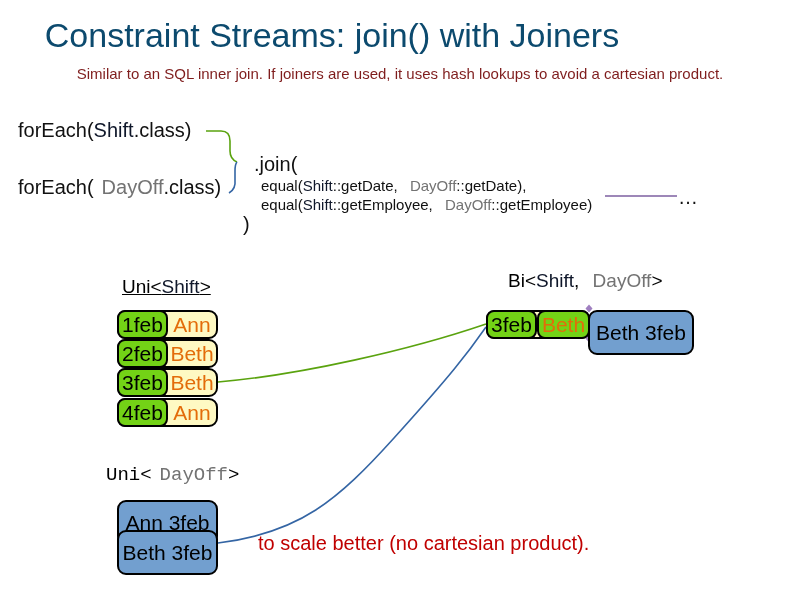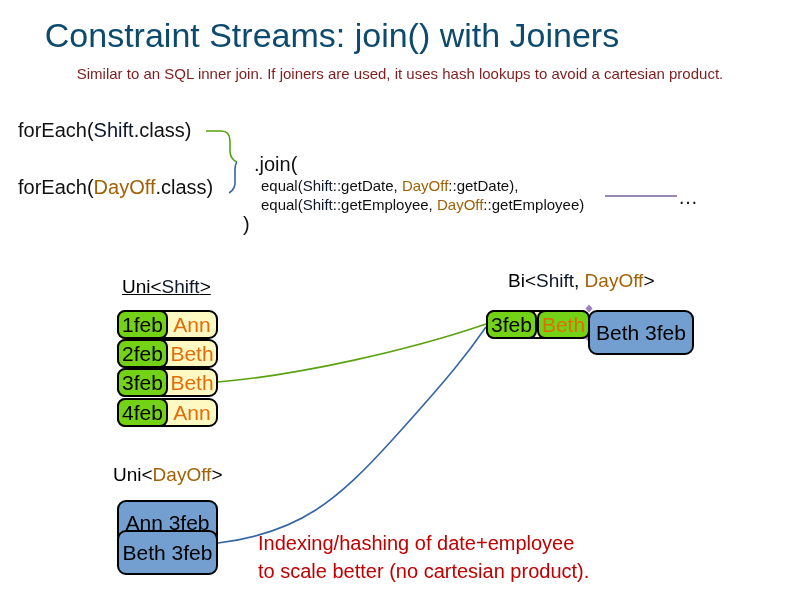--- a/index.html
+++ b/index.html
@@ -6,21 +6,21 @@
   .slide{
     position:relative;width:800px;height:600px;background:#ffffff;overflow:hidden;
     font-family:"Liberation Sans", sans-serif;color:#000;
   }
   .abs{position:absolute;white-space:nowrap;}
   .slide-title{left:0;top:16px;width:664px;text-align:center;font-size:34px;color:#0c4a6e;}
   .slide-subtitle{left:0;top:65px;width:800px;text-align:center;font-size:15px;color:#7f1d1d;}
   .code-lg{font-size:20px;color:#111;}
   .code-sm{font-size:15px;color:#111;}
   .cls-shift{color:#0f172a;margin-top:28px;}
-  .cls-dayoff{color:#a16207;}
+  .cls-dayoff{color:#737373;margin-left:8px;}
   .ellipsis{font-size:20px;color:#111;letter-spacing:1px;}
   .stream-label{font-size:19px;color:#000;}
   
   .grow{position:absolute;width:101px;height:29px;box-sizing:border-box;background:#fef9c3;
         border:2px solid #000;border-radius:9px;display:flex;align-items:stretch;}
   .datebox{box-sizing:border-box;border:2px solid #000;border-radius:8px;margin:-2px 0 -2px -2px;
         width:51px;display:flex;align-items:center;justify-content:center;font-size:21px;color:#000;background:#73d216;}
   .empcell{flex:1;display:flex;align-items:center;justify-content:center;font-size:21px;color:#e36c0a;}
   .empbox{box-sizing:border-box;border:2px solid #000;border-radius:8px;margin:-2px -2px -2px 0;
         flex:1;display:flex;align-items:center;justify-content:center;font-size:21px;color:#e36c0a;background:#73d216;}
@@ -82,23 +82,22 @@
   </div>
 
   <div class="abs stream-label" style="left:508px;top:270px;text-align:center;"><span>Bi&lt;</span><span class="cls-shift">Shift</span><span>, </span><span class="cls-dayoff">DayOff</span><span>&gt;</span></div>
 
   <div class="grow bigreen" style="left:486px;top:310px;">
     <div class="datebox">3feb</div>
     <div class="empbox">Beth</div>
   </div>
   <div class="brow" style="left:588px;top:310px;width:106px;">Beth 3feb</div>
 
-  <div class="abs stream-label" style="left:113px;top:464px;"><span>Uni&lt;</span><span class="cls-dayoff">DayOff</span><span>&gt;</span></div>
+  <div class="abs stream-label" style="left:106px;top:464px;font-family:Liberation Mono, monospace;"><span>Uni&lt;</span><span class="cls-dayoff">DayOff</span><span>&gt;</span></div>
 
   <div class="brow" style="left:117px;top:500px;width:101px;">Ann 3feb</div>
   <div class="brow" style="left:117px;top:530px;width:101px;">Beth 3feb</div>
 
   <div class="note">
-    <div>Indexing/hashing of date+employee</div>
     <div>to scale better (no cartesian product).</div>
   </div>
 
 </div>
 
 </body></html>

